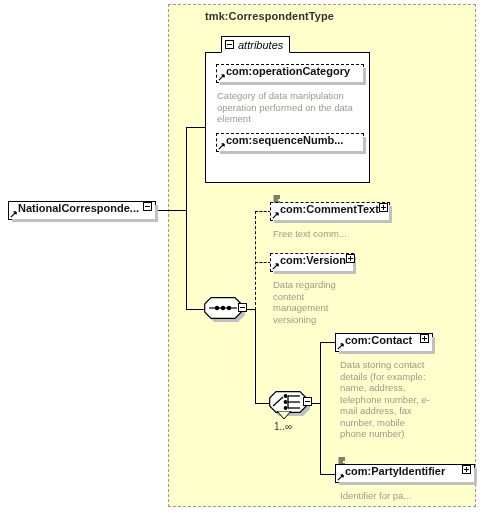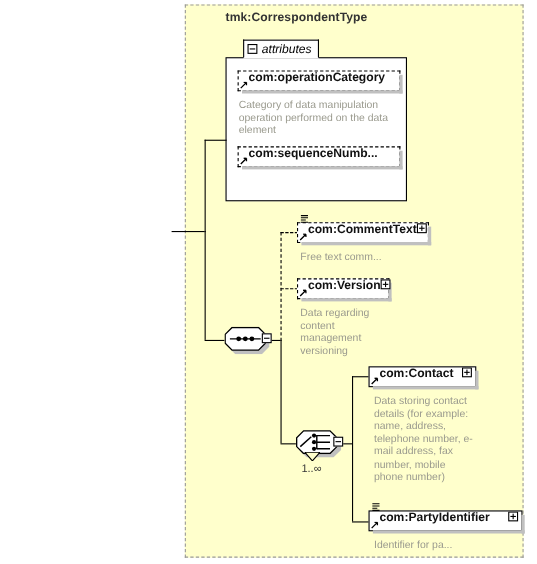--- a/index.html
+++ b/index.html
@@ -216,20 +216,29 @@
   }
 </style>
 </head>
 <body>
 
 <div id="canvas">
 
   <div class="type-container"></div>
   <div class="type-title">tmk:CorrespondentType</div>
 
+  <div class="node solid" style="left:8px; top:201px; width:148px;">
+    <span class="shadow"></span>
+    <span class="shadow-r"></span>
+    <span class="nm">NationalCorresponde...</span>
+    <span class="toggle"></span>
+    <svg class="refarrow" viewBox="0 0 8 8">
+      <path d="M1 7 L7 1 M7 1 L4 1 M7 1 L7 4" stroke="#000" stroke-width="1.4" fill="none"></path>
+    </svg>
+  </div>
 
   <div class="line h" style="left:156px; top:210px; width:30px;"></div>
   <div class="line v" style="left:186px; top:127px; height:84px;"></div>
   <div class="line h" style="left:186px; top:127px; width:20px;"></div>
   <div class="line v" style="left:186px; top:210px; height:99px;"></div>
   <div class="line h" style="left:186px; top:309px; width:18px;"></div>
 
   <div class="attr-panel"></div>
   <div class="attr-tab">
     <span class="toggle"></span>

